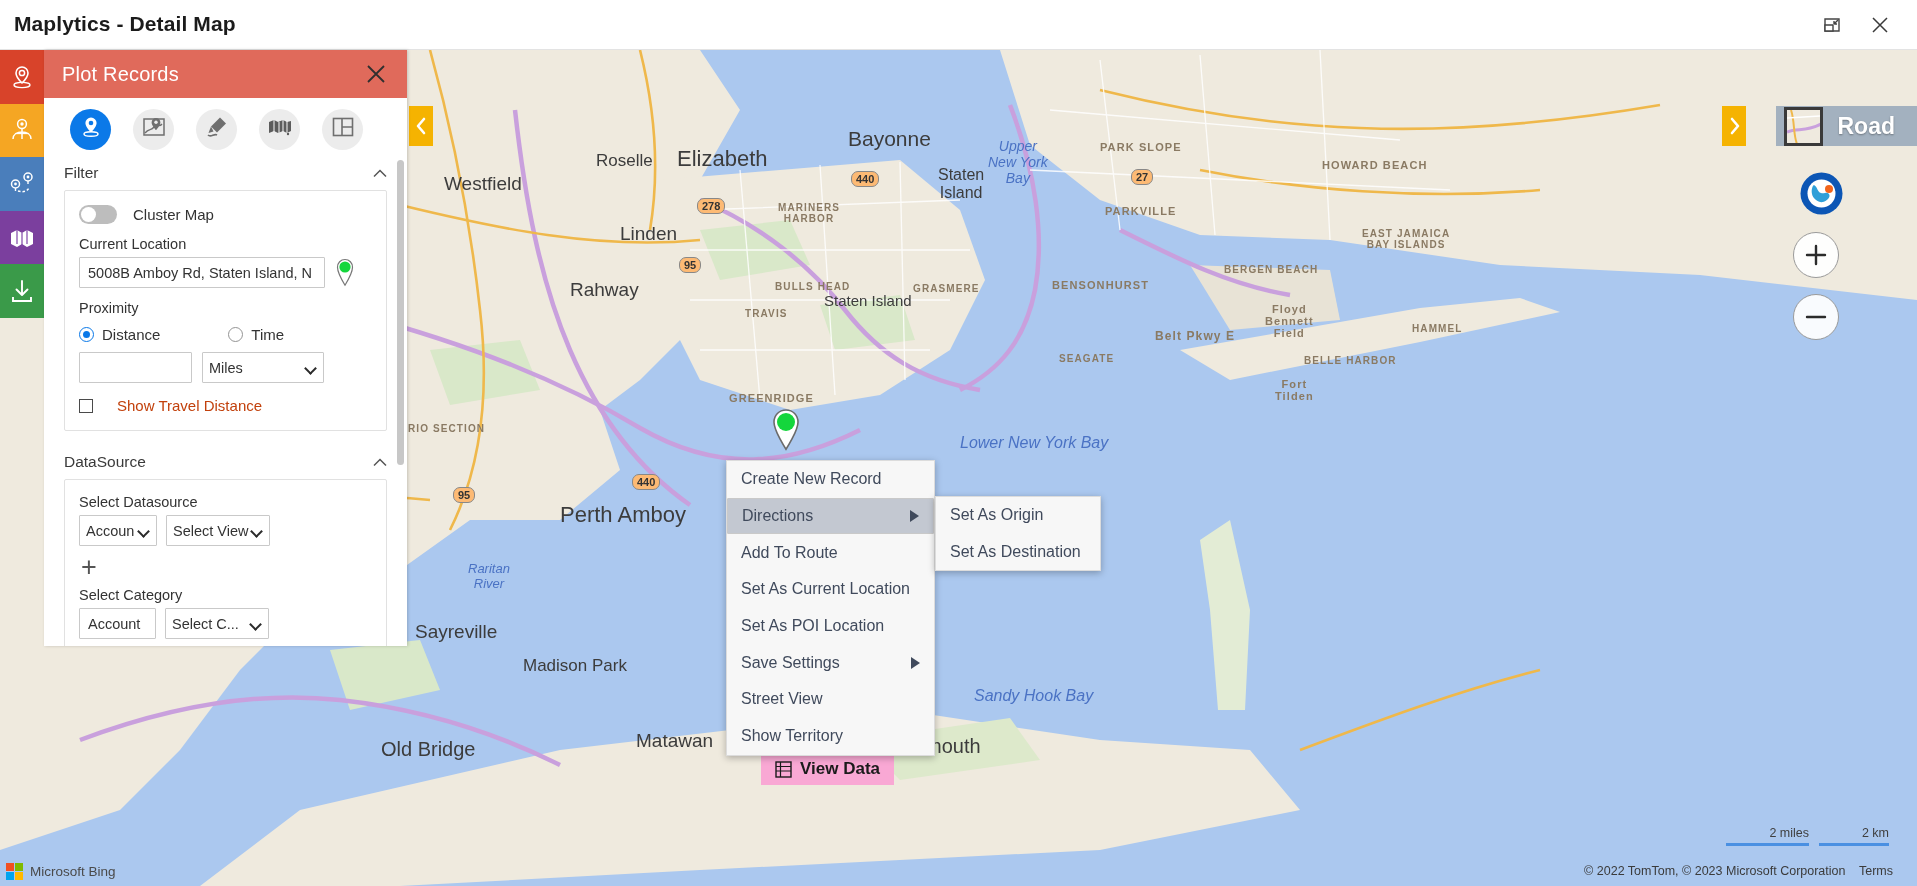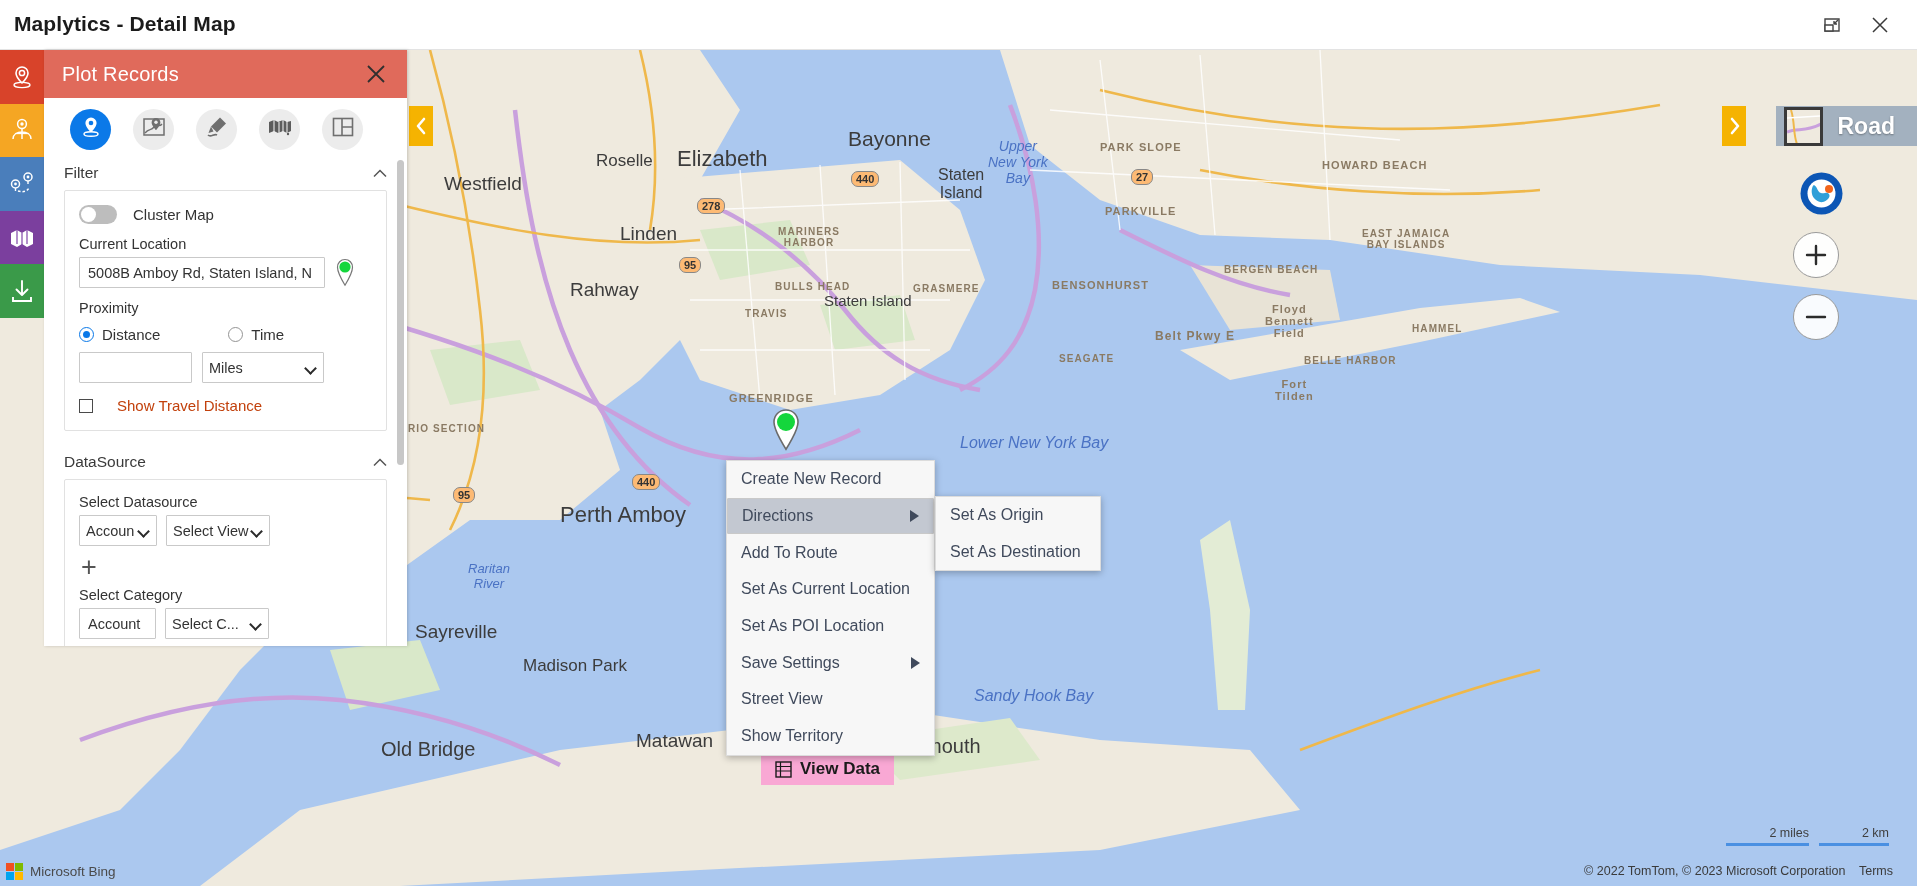--- a/index.html
+++ b/index.html
@@ -220,21 +220,21 @@
       <div class="mlbl city" style="left: 925px; top: 685px; font-size: 20px; white-space: pre; text-align: center;">mouth</div>
       <div class="mlbl water" style="left: 988px; top: 88px; font-size: 14px; white-space: pre; text-align: center;">Upper
 New York
 Bay</div>
       <div class="mlbl water" style="left: 960px; top: 384px; font-size: 16px; white-space: pre; text-align: center;">Lower New York Bay</div>
       <div class="mlbl water" style="left: 974px; top: 637px; font-size: 16px; white-space: pre; text-align: left;">Sandy Hook Bay</div>
       <div class="mlbl water" style="left: 468px; top: 511px; font-size: 13px; white-space: pre; text-align: center;">Raritan
 River</div>
       <div class="mlbl hood" style="left: 1100px; top: 91px; font-size: 11px; font-weight: 600; white-space: pre; text-align: center;">PARK SLOPE</div>
       <div class="mlbl hood" style="left: 1322px; top: 109px; font-size: 11px; font-weight: 600; white-space: pre; text-align: center;">HOWARD BEACH</div>
-      <div class="mlbl hood" style="left: 778px; top: 152px; font-size: 10px; font-weight: 600; white-space: pre; text-align: center; margin-top: 24px;">MARINERS
+      <div class="mlbl hood" style="left: 778px; top: 152px; font-size: 10px; font-weight: 600; white-space: pre; text-align: center;">MARINERS
 HARBOR</div>
       <div class="mlbl hood" style="left: 1105px; top: 155px; font-size: 11px; font-weight: 600; white-space: pre; text-align: center;">PARKVILLE</div>
       <div class="mlbl hood" style="left: 1362px; top: 178px; font-size: 10px; font-weight: 600; white-space: pre; text-align: center;">EAST JAMAICA
 BAY ISLANDS</div>
       <div class="mlbl hood" style="left: 775px; top: 231px; font-size: 10px; font-weight: 600; white-space: pre; text-align: center;">BULLS HEAD</div>
       <div class="mlbl hood" style="left: 913px; top: 233px; font-size: 10px; font-weight: 600; white-space: pre; text-align: center;">GRASMERE</div>
       <div class="mlbl hood" style="left: 1224px; top: 214px; font-size: 10px; font-weight: 600; white-space: pre; text-align: center;">BERGEN BEACH</div>
       <div class="mlbl hood" style="left: 1052px; top: 229px; font-size: 11px; font-weight: 600; white-space: pre; text-align: center;">BENSONHURST</div>
       <div class="mlbl hood" style="left: 745px; top: 258px; font-size: 10px; font-weight: 600; white-space: pre; text-align: center;">TRAVIS</div>
       <div class="mlbl hood" style="left: 1059px; top: 303px; font-size: 10px; font-weight: 600; white-space: pre; text-align: center;">SEAGATE</div>

